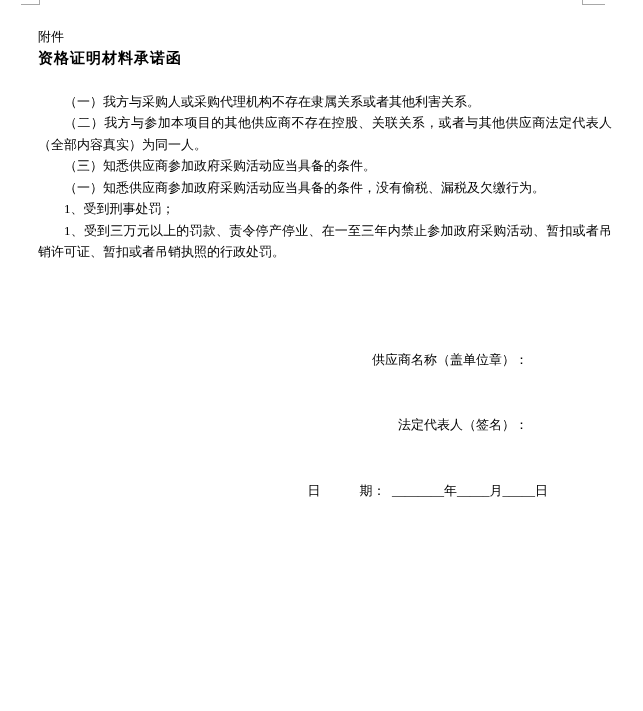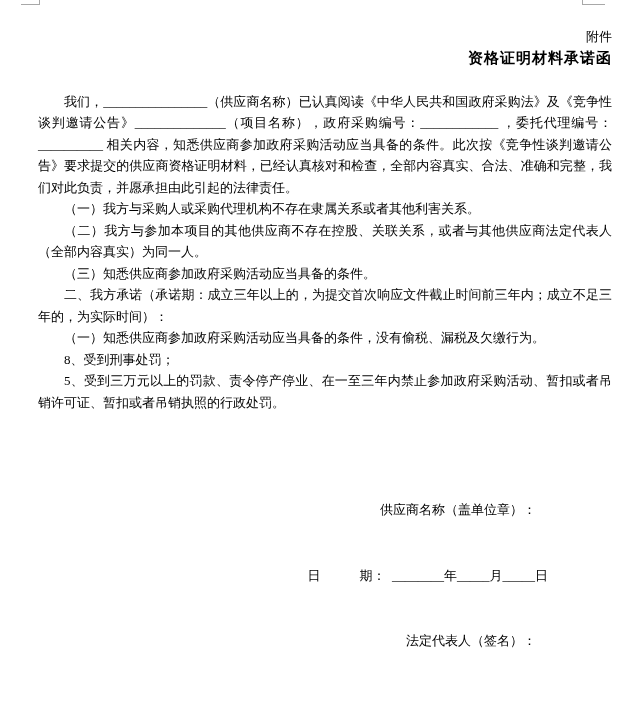--- a/index.html
+++ b/index.html
@@ -24,60 +24,58 @@
   }
   .crop-tr {
     left: 582px; top: 0; width: 23px; height: 5px;
     border-bottom: 1px solid #a8a8a8;
     border-left: 1px solid #a8a8a8;
   }
   .doc {
     padding: 26px 31px 0 38px;
   }
   .attachment {
-    text-align: right;
+    text-align: left;
   }
   .title {
     font-size: 15px;
     font-weight: bold;
-    text-align: right;
+    text-align: left;
     line-height: 21.5px;
     margin-bottom: 21.5px;
     letter-spacing: 1px;
   }
   .para {
     text-align: justify;
     text-indent: 2em;
   }
   .signature {
     margin-top: 43px;
     text-align: right;
     padding-right: 64px;
     white-space: pre-wrap;
   }
   .signature .sig-line { line-height: 22.5px; }
-  .signature .sig-offset { margin-right: 12px; }
+  .signature .sig-offset { margin-right: 20px; }
 </style>
 </head>
 <body>
 
 <div class="crop crop-tl"></div>
 <div class="crop crop-tr"></div>
 
 <div class="doc">
   <p class="attachment">附件</p>
   <h1 class="title">资格证明材料承诺函</h1>
 
-  <p class="para">我们，________________（供应商名称）已认真阅读《中华人民共和国政府采购法》及《竞争性谈判邀请公告》______________（项目名称），政府采购编号：____________ ，委托代理编号：__________ 相关内容，知悉供应商参加政府采购活动应当具备的条件。此次按《竞争性谈判邀请公告》要求提交的供应商资格证明材料，已经认真核对和检查，全部内容真实、合法、准确和完整，我们对此负责，并愿承担由此引起的法律责任。</p>
   <p class="para">（一）我方与采购人或采购代理机构不存在隶属关系或者其他利害关系。</p>
   <p class="para">（二）我方与参加本项目的其他供应商不存在控股、关联关系，或者与其他供应商法定代表人（全部内容真实）为同一人。</p>
   <p class="para">（三）知悉供应商参加政府采购活动应当具备的条件。</p>
-  <p class="para">二、我方承诺（承诺期：成立三年以上的，为提交首次响应文件截止时间前三年内；成立不足三年的，为实际时间）：</p>
   <p class="para">（一）知悉供应商参加政府采购活动应当具备的条件，没有偷税、漏税及欠缴行为。</p>
-  <p class="para">8、受到刑事处罚；</p>
-  <p class="para">5、受到三万元以上的罚款、责令停产停业、在一至三年内禁止参加政府采购活动、暂扣或者吊销许可证、暂扣或者吊销执照的行政处罚。</p>
+  <p class="para">1、受到刑事处罚；</p>
+  <p class="para">1、受到三万元以上的罚款、责令停产停业、在一至三年内禁止参加政府采购活动、暂扣或者吊销许可证、暂扣或者吊销执照的行政处罚。</p>
 
   <div class="signature">
     <p class="sig-line sig-offset">供应商名称（盖单位章）：</p>
+    <p class="sig-line sig-offset">法定代表人（签名）：</p>
     <p class="sig-line">日　　　期：  ________年_____月_____日</p>
-    <p class="sig-line sig-offset">法定代表人（签名）：</p>
   </div>
 </div>
 
 </body></html>

